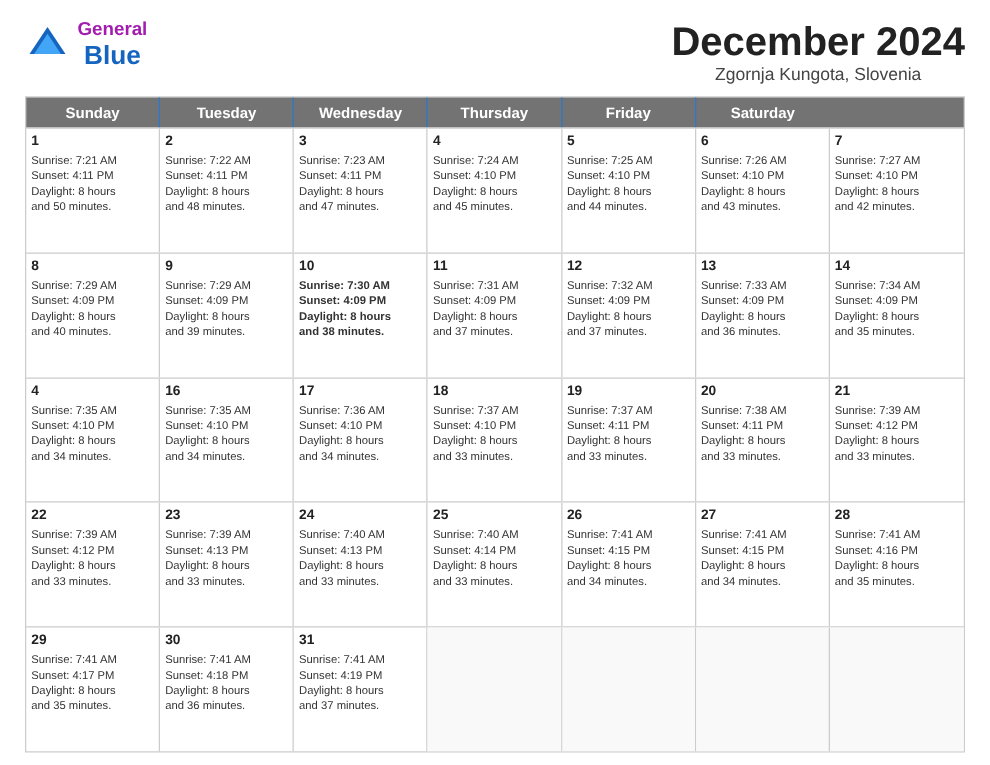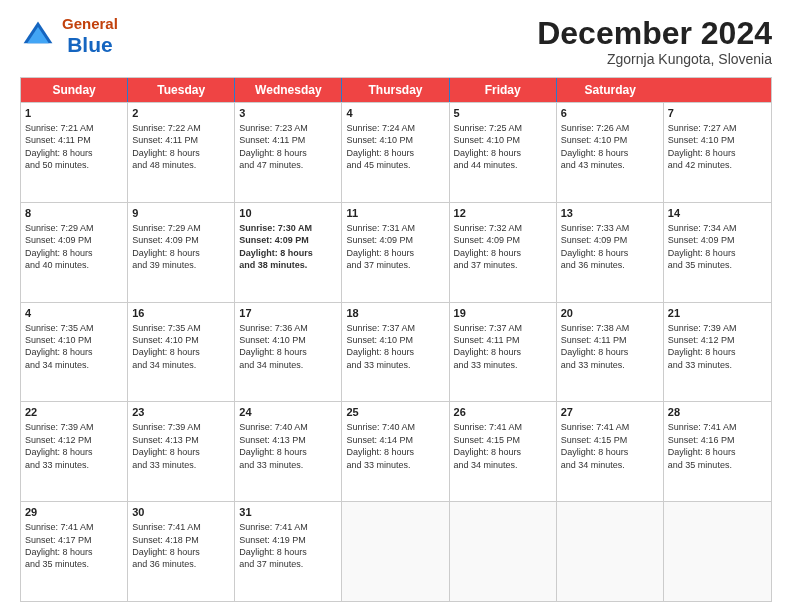--- a/index.html
+++ b/index.html
@@ -29,55 +29,55 @@
       gap: 6px;
     }
     .logo-text {
       display: flex;
       flex-direction: column;
       line-height: 1.1;
     }
     .logo-general {
       font-size: 15px;
       font-weight: bold;
-      color: #c2410c;
+      color: #a21caf;
     }
     .logo-blue {
       font-size: 21px;
       font-weight: bold;
       color: #1565c0;
       text-align: center;
     }
     .logo-icon {
       width: 36px;
       height: 36px;
     }
     .title-block {
-      text-align: right;
+      text-align: center;
     }
     .month-title {
       font-size: 32px;
       font-weight: bold;
       color: #222;
       line-height: 1.1;
     }
     .subtitle {
       font-size: 14px;
       color: #444;
     }
     .calendar {
       flex: 1;
       display: flex;
       flex-direction: column;
       border: 1px solid #ccc;
     }
     .cal-header {
       display: grid;
       grid-template-columns: repeat(7, 1fr);
-      background: #ef4444;
+      background: #737373;
     }
     .cal-header-cell {
       color: #fff;
       font-size: 12px;
       font-weight: bold;
       text-align: center;
       padding: 5px 2px;
       border-right: 1px solid #2979cc;
     }
     .cal-header-cell:last-child { border-right: none; }

